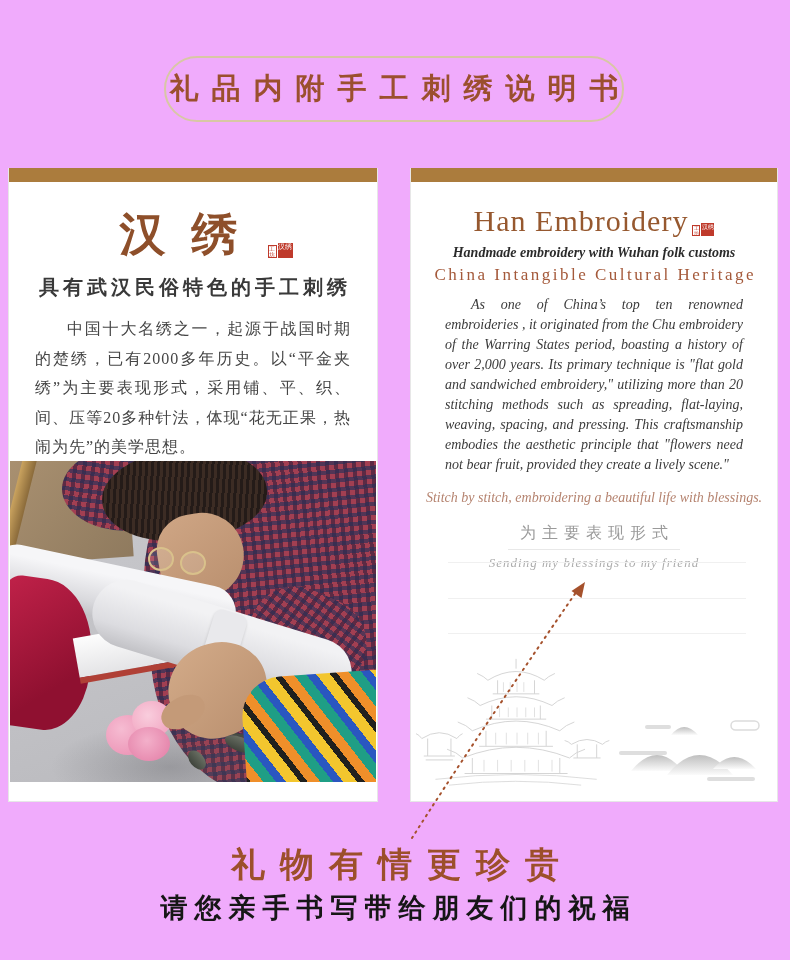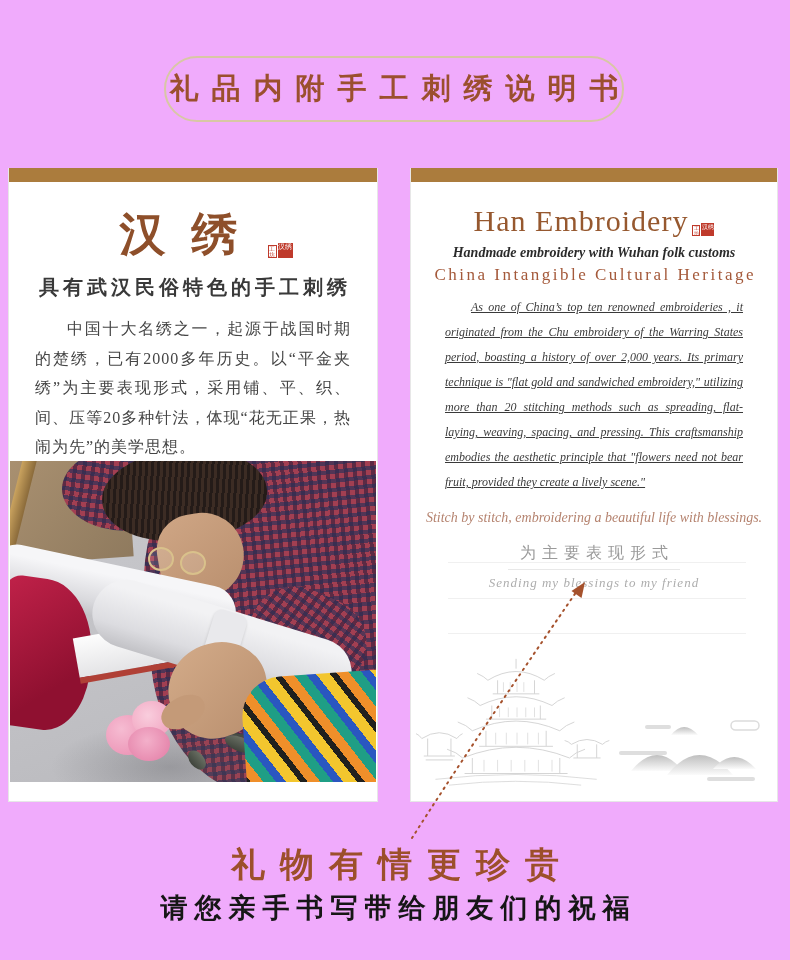--- a/index.html
+++ b/index.html
@@ -148,22 +148,22 @@
   .photo .shadow-mid { position:absolute; left:40px; bottom:-30px; width:240px; height:90px;
     border-radius:50%; background:radial-gradient(rgba(90,90,95,.35),rgba(90,90,95,0) 70%); }
 
   
   .en-title-row { margin-top:38px; display:flex; align-items:flex-end; justify-content:center; }
   .en-title { font-size:30px; color:#96582f; letter-spacing:1px; line-height:1; }
   .en-subtitle { margin-top:9px; text-align:center; font-size:14px; font-style:italic;
     font-weight:bold; color:#2b2b2b; }
   .en-heritage { margin-top:4px; text-align:center; font-size:17px; color:#a4593a;
     letter-spacing:2.5px; text-indent:2.5px; }
-  .en-paragraph { margin-top:10px; padding:0 34px; font-size:12px; font-style:italic;
-    font-weight:500; line-height:25px; color:#3a3a3a; text-align:justify; text-indent:26px;text-decoration:underline; }
+  .en-paragraph { margin-top:10px; padding:0 34px; font-size:14px; font-style:italic;
+    font-weight:500; line-height:20px; color:#3a3a3a; text-align:justify; text-indent:26px; }
   .en-stitch { margin-top:15px; text-align:center; font-size:14px; font-style:italic;
     color:#b5836f; }
   .blessing-cn-wrap { margin-top:17px; text-align:center; }
   .blessing-cn { display:inline-block; font-size:16px; color:#9a9a9a; letter-spacing:6px;
     text-indent:6px; padding:0 6px 5px 6px; border-bottom:1px solid #e8e8e8;
     font-family:"DejaVu Sans","Liberation Sans",sans-serif; }
   .blessing-en { margin-top:5px; text-align:center; font-size:13px; font-style:italic;
     color:#adadad; letter-spacing:1px; }
   .ruled-line { position:absolute; left:37px; width:298px; height:0;
     border-top:1px solid #f0f0f0; }

